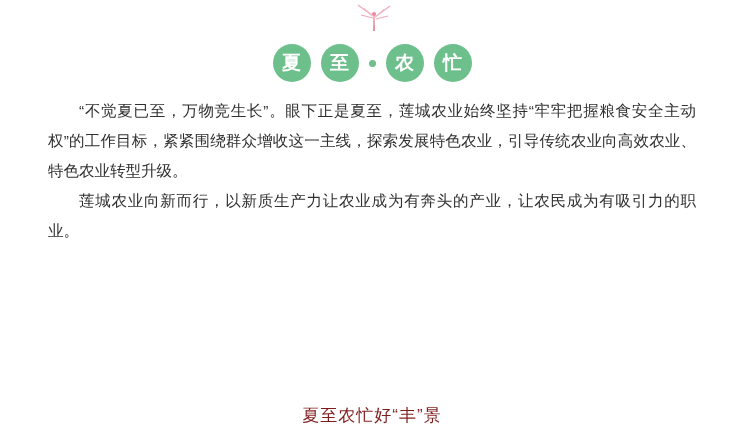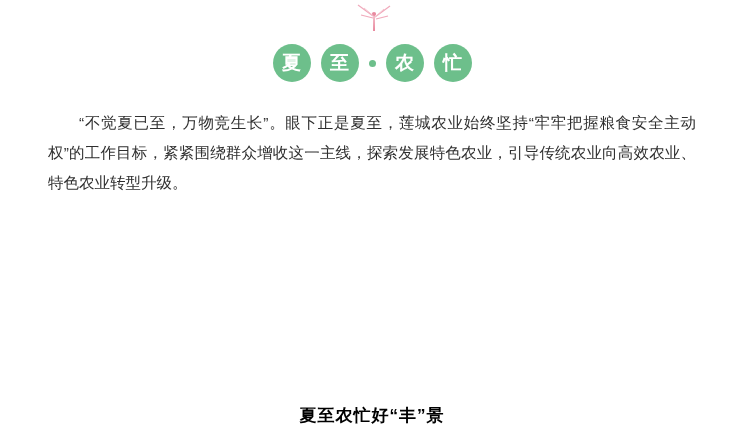--- a/index.html
+++ b/index.html
@@ -67,34 +67,34 @@
     left: 48px;
     top: 96px;
     width: 648px;
     color: #2f2f2f;
     font-size: 15.5px;
     line-height: 30px;
     text-align: justify;
     font-family: "Liberation Sans", sans-serif;
   }
   .body-text p {
-    margin: 12px 0 0 0;
+    margin: 0 0 0 0;
     text-indent: 2em;
   }
 
   
   .sub-heading {
     position: absolute;
     left: 0;
     top: 404px;
     width: 744px;
     text-align: center;
-    color: #000000;
+    color: #7f1d1d;
     font-size: 17px;
-    font-weight: bold;
+    font-weight: normal;
     letter-spacing: 1px;
     font-family: "Liberation Sans", sans-serif;
   }
 </style>
 </head>
 <body>
 
 <div class="page">
 
   <div class="dragonfly">
@@ -117,17 +117,18 @@
   <div class="badge-row">
     <div class="badge">夏</div>
     <div class="badge">至</div>
     <div class="badge-dot"></div>
     <div class="badge">农</div>
     <div class="badge">忙</div>
   </div>
 
   <div class="body-text">
     <p>“不觉夏已至，万物竞生长”。眼下正是夏至，莲城农业始终坚持“牢牢把握粮食安全主动权”的工作目标，紧紧围绕群众增收这一主线，探索发展特色农业，引导传统农业向高效农业、特色农业转型升级。</p>
+    <p>莲城农业向新而行，以新质生产力让农业成为有奔头的产业，让农民成为有吸引力的职业。</p>
   </div>
 
   <div class="sub-heading">夏至农忙好“丰”景</div>
 
 </div>
 
 </body></html>

